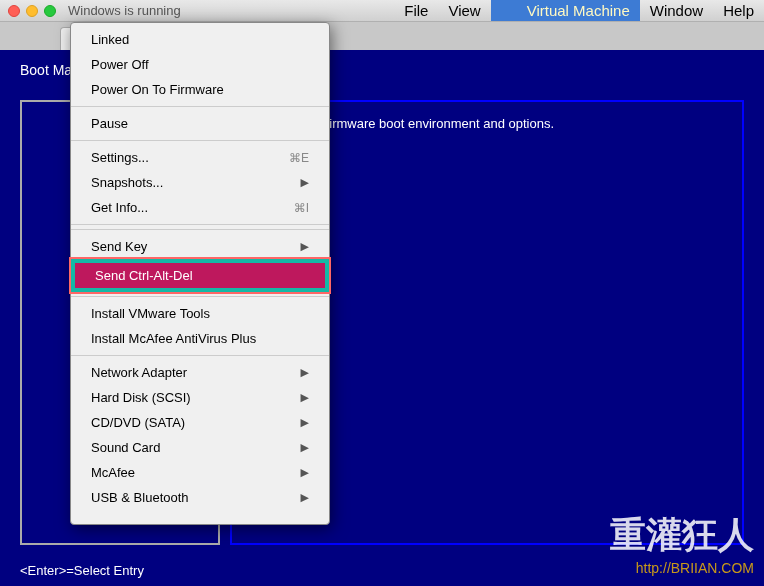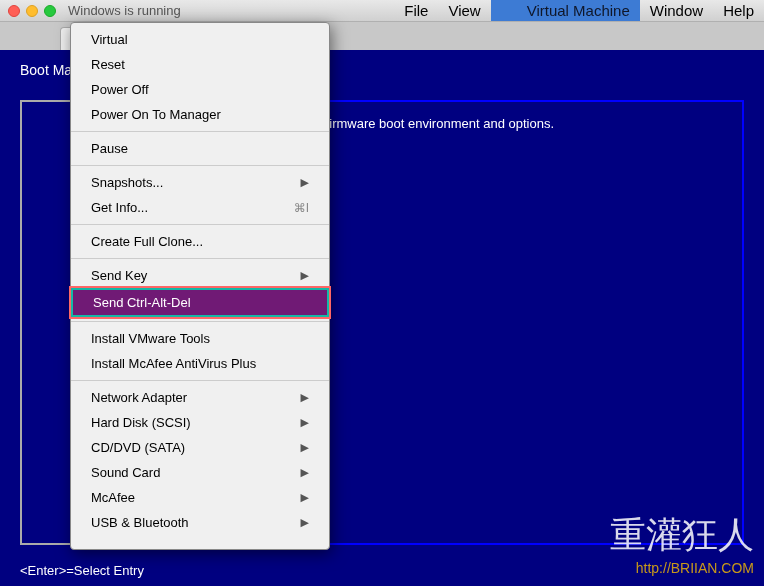--- a/index.html
+++ b/index.html
@@ -27,21 +27,21 @@
       padding: 0 10px;
       font-size: 15px;
       color: #000;
       height: 100%;
       display: flex;
       align-items: center;
       cursor: pointer;
     }
     .menubar-item.active {
       background: #3d7bd4;
-      color: #0f172a;
+      color: #fef9c3;
       padding-left: 36px;
     }
     .menubar-traffic {
       display: flex;
       align-items: center;
       padding: 0 8px;
       gap: 6px;
     }
     .traffic-dot {
       width: 12px;
@@ -136,21 +136,21 @@
     .watermark {
       position: absolute;
       bottom: 10px;
       right: 10px;
       color: #fff;
       text-align: right;
       pointer-events: none;
     }
     .watermark-line1 {
       font-size: 36px;
-      font-weight: normal;
+      font-weight: bold;
       color: #fff;
       opacity: 0.85;
       font-family: serif;
     }
     .watermark-line2 {
       font-size: 14px;
       color: #eab308;
       opacity: 0.85;
     }
 
@@ -171,23 +171,23 @@
       padding: 5px 20px;
       font-size: 13px;
       color: #000;
       display: flex;
       justify-content: space-between;
       align-items: center;
       cursor: pointer;
       white-space: nowrap;
     }
     .menu-item.highlighted {
-      background: #701a75;
-      color: #fff;
-      border: 2px solid #14b8a6;
+      background: #be185d;
+      color: #fff;
+      border: 4px solid #14b8a6;
       outline: 2px solid #ff6666;
     }
     .menu-item .shortcut {
       color: #888;
       font-size: 12px;
       margin-left: 20px;
     }
     .menu-item .arrow {
       color: #555;
       font-size: 11px;
@@ -239,54 +239,52 @@
 
   <div class="watermark">
     <div class="watermark-line1">重灌狂人</div>
     <div class="watermark-line2">http://BRIIAN.COM</div>
   </div>
 </div>
 
 <div class="dropdown-menu">
 
   <div class="menu-item">
-    <span>Virtual</span>
-  </div>
-  <div class="menu-item">
-    <span>Reset</span>
+    <span>Linked</span>
   </div>
   <div class="menu-item">
     <span>Power Off</span>
   </div>
   <div class="menu-item">
-    <span>Power On To Manager</span>
+    <span>Power On To Firmware</span>
   </div>
 
   <div class="menu-separator"></div>
 
   <div class="menu-item">
     <span>Pause</span>
   </div>
 
   <div class="menu-separator"></div>
 
+  <div class="menu-item">
+    <span>Settings...</span>
+    <span class="shortcut">⌘E</span>
+  </div>
   <div class="menu-item">
     <span>Snapshots...</span>
     <span class="arrow">▶</span>
   </div>
   <div class="menu-item">
     <span>Get Info...</span>
     <span class="shortcut">⌘I</span>
   </div>
 
   <div class="menu-separator"></div>
 
-  <div class="menu-item">
-    <span>Create Full Clone...</span>
-  </div>
 
   <div class="menu-separator"></div>
 
   <div class="menu-item">
     <span>Send Key</span>
     <span class="arrow">▶</span>
   </div>
   <div class="menu-item highlighted">
     <span>Send Ctrl-Alt-Del</span>
   </div>

